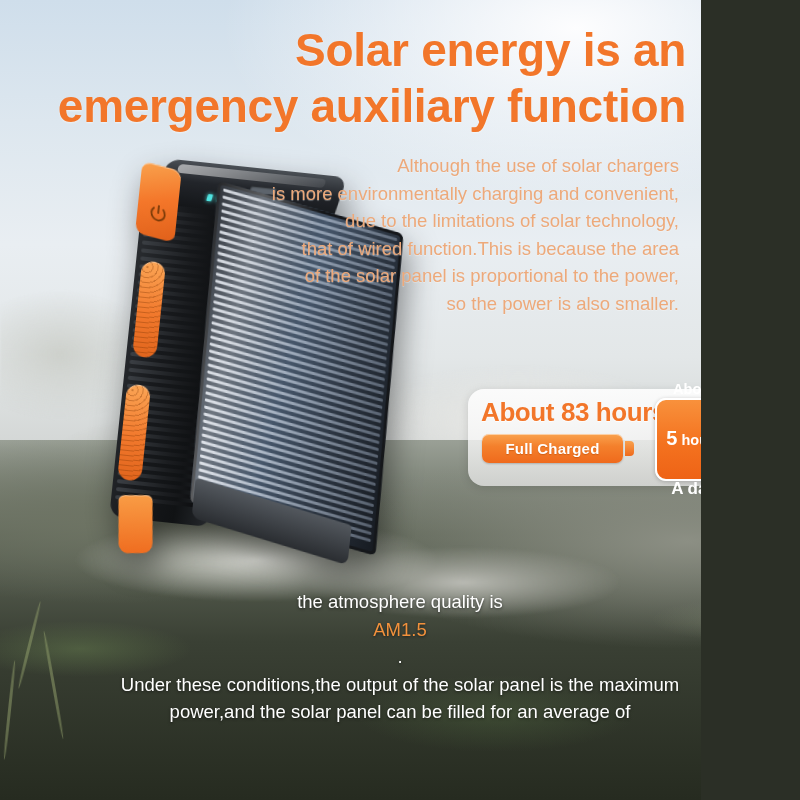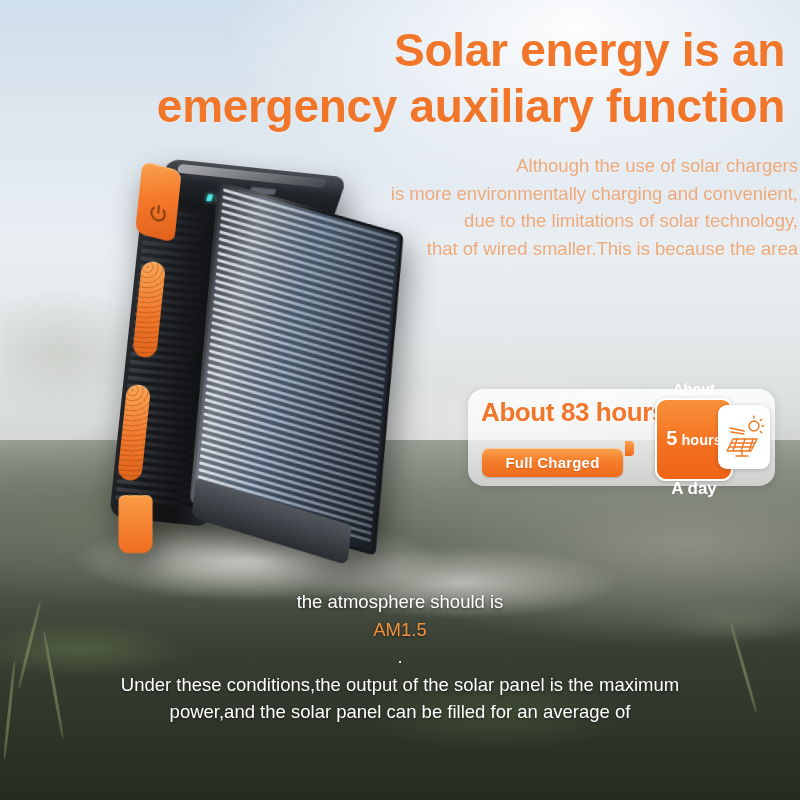--- a/index.html
+++ b/index.html
@@ -1,21 +1,21 @@
 <!DOCTYPE html>
 <html><head>
 <meta charset="utf-8">
 <style>
   html,body{margin:0;padding:0;}
   body{
     width:800px;height:800px;overflow:hidden;
     font-family:"Liberation Sans", sans-serif;
     background:#2b2f26;
   }
-  .stage{position:relative;width:800px;height:800px;overflow:hidden;}
+  .stage{position:relative;width:701px;height:800px;overflow:hidden;}
 
   
   .bg-sky{
     position:absolute;left:0;top:0;width:800px;height:470px;
     background:
       radial-gradient(ellipse 520px 260px at 72% 6%, #fdfdfe 0%, rgba(253,253,254,0) 68%),
       linear-gradient(180deg,#cfdeeb 0%, #dde7ef 26%, #e9eef2 52%, #e3e7e8 76%, #cfd2d0 100%);
   }
   .bg-ground{
     position:absolute;left:0;top:440px;width:800px;height:360px;
@@ -59,21 +59,21 @@
   .headline{
     position:absolute;right:15px;top:22px;width:740px;
     text-align:right;color:#f2762a;
     font-size:46px;line-height:56px;font-weight:bold;letter-spacing:-.3px;
     text-shadow:0 1px 2px rgba(255,255,255,.5);
   }
   .headline span{display:block;white-space:nowrap;}
 
   
   .para-top{
-    position:absolute;right:2px;top:152px;width:500px;
+    position:absolute;right:22px;top:152px;width:500px;
     text-align:right;color:#eda97a;
     font-size:18.5px;line-height:27.5px;font-weight:400;
     text-shadow:0 1px 1px rgba(255,255,255,.35);
   }
   .para-top span{display:block;white-space:nowrap;}
 
   
   .callout{
     position:absolute;left:468px;top:389px;width:307px;height:97px;
     border-radius:16px;
@@ -83,21 +83,21 @@
   .callout-title{
     position:absolute;left:13px;top:8px;
     font-size:26px;font-weight:bold;color:#f2762a;
     letter-spacing:-.4px;white-space:nowrap;
     text-shadow:0 1px 0 rgba(255,255,255,.8);
   }
   .battery{
     position:absolute;left:14px;top:45px;width:152px;height:29px;
   }
   .battery-body{
-    position:absolute;left:0;top:14px;width:141px;height:29px;border-radius:7px;
+    position:absolute;left:0;top:0;width:141px;height:29px;border-radius:7px;
     background:linear-gradient(180deg,#f9a24e 0%,#f4802c 42%,#ef6a1c 100%);
     box-shadow:inset 0 1px 0 rgba(255,255,255,.5),0 1px 2px rgba(0,0,0,.2);
     display:flex;align-items:center;justify-content:center;
   }
   .battery-body span{
     color:#fff;font-size:15px;font-weight:bold;letter-spacing:.2px;
     text-shadow:0 1px 1px rgba(190,80,10,.6);
   }
   .battery-cap{
     position:absolute;left:143px;top:7px;width:9px;height:15px;
@@ -349,21 +349,23 @@
 
   <div class="headline">
     <span>Solar energy is an</span>
     <span>emergency auxiliary function</span>
   </div>
 
   <div class="para-top">
     <span>Although the use of solar chargers</span>
     <span>is more environmentally charging and convenient,</span>
     <span>due to the limitations of solar technology,</span>
-    <span>that of wired smaller.This is because the area</span>
+    <span>that of wired function.This is because the area</span>
+    <span>of the solar panel is proportional to the power,</span>
+    <span>so the power is also smaller.</span>
   </div>
 
   <div class="callout">
     <div class="callout-title">About 83 hours</div>
 
     <div class="battery">
       <div class="battery-body">
         <span>Full Charged</span>
       </div>
       <div class="battery-cap"></div>
@@ -386,21 +388,21 @@
         <path d="M9 24h24l-6 12H3z"></path>
         <path d="M13 24l-4 12M21 24l-4 12M29 24l-4 12"></path>
         <path d="M7.6 28h23.2M5.6 32h23.2"></path>
         <path d="M18 36v5M12 41h12"></path>
       </svg>
     </div>
   </div>
 
   <div class="para-bottom" id="bottom-para">
       <span>
-        <span>the atmosphere should is </span>
+        <span>the atmosphere quality is </span>
         <span class="hl">AM1.5</span>
         <span>.</span>
       </span>
       <span>
         <span>Under these conditions,the output of the solar panel is the maximum</span>
       </span>
       <span>
         <span>power,and the solar panel can be filled for an average of </span>
       </span>
     </div>

